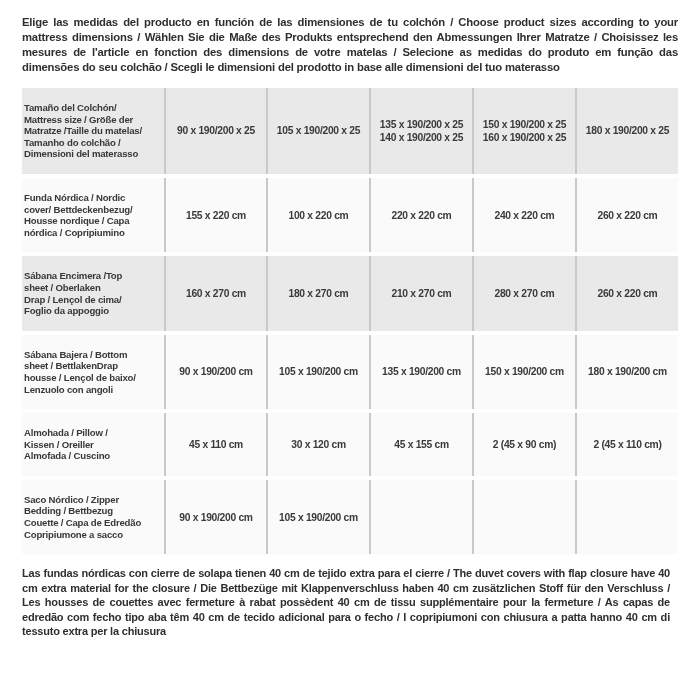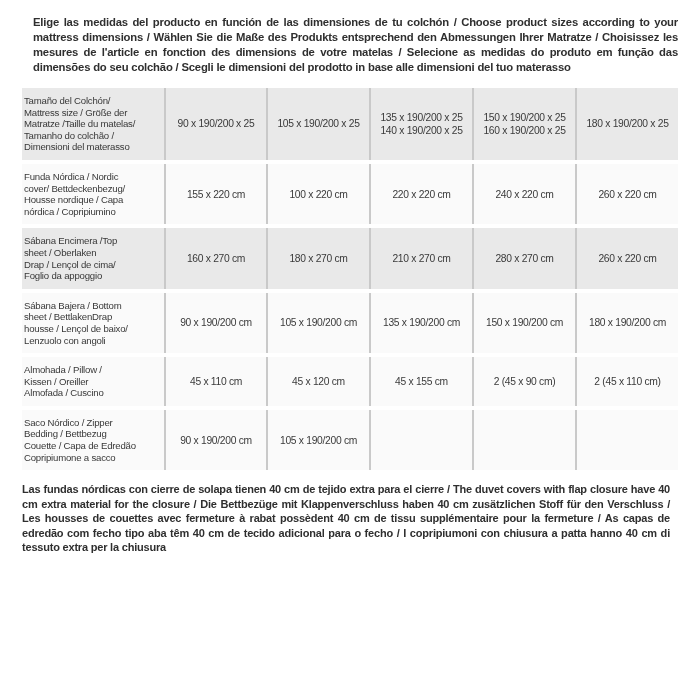--- a/index.html
+++ b/index.html
@@ -18,33 +18,33 @@
     box-sizing:border-box;
     padding:15px 22px 10px 22px;
   }
   .intro{
     font-size:11.3px;
     font-weight:bold;
     line-height:15px;
     letter-spacing:-0.2px;
     text-align:justify;
     color:#2f2f2f;
-    margin:0 0 9px 11px;
+    margin:0 0 9px 0;
   }
   table.sizes{
     width:656px;
     border-collapse:separate;
     border-spacing:0 4px;
     table-layout:fixed;
   }
   table.sizes td{
     vertical-align:middle;
-    font-weight:normal;
+    font-weight:bold;
     white-space:pre-line;
-    padding:7px 2px;
+    padding:14px 2px;
   }
   tr.shade td{background:var(--shade-dark);}
   tr.plain td{background:var(--shade-light);}
   td.label{
     font-size:9.6px;
     line-height:11.6px;
     letter-spacing:-0.2px;
     padding-left:5px;
     text-align:left;
     color:#383838;
@@ -127,21 +127,21 @@
         <td class="val">105 x 190/200 cm</td>
         <td class="val">135 x 190/200 cm</td>
         <td class="val">150 x 190/200 cm</td>
         <td class="val">180 x 190/200 cm</td>
       </tr>
       <tr class="plain">
         <td class="label">Almohada  / Pillow /
 Kissen / Oreiller
 Almofada / Cuscino</td>
         <td class="val">45 x 110 cm</td>
-        <td class="val">45 x 120 cm</td>
+        <td class="val">30 x 120 cm</td>
         <td class="val">45 x 155 cm</td>
         <td class="val">2 (45 x 90 cm)</td>
         <td class="val">2 (45 x 110 cm)</td>
       </tr>
       <tr class="plain">
         <td class="label">Saco Nórdico / Zipper
 Bedding / Bettbezug
 Couette  / Capa de Edredão
 Copripiumone a sacco</td>
         <td class="val">90 x 190/200 cm</td>

